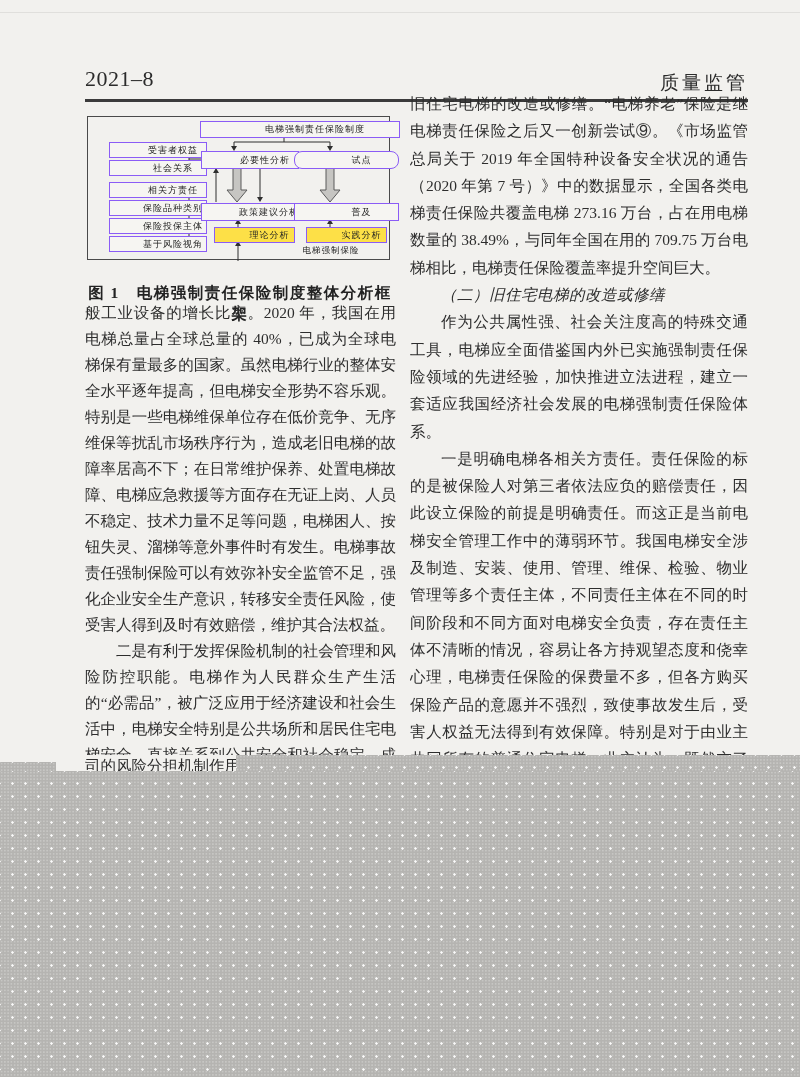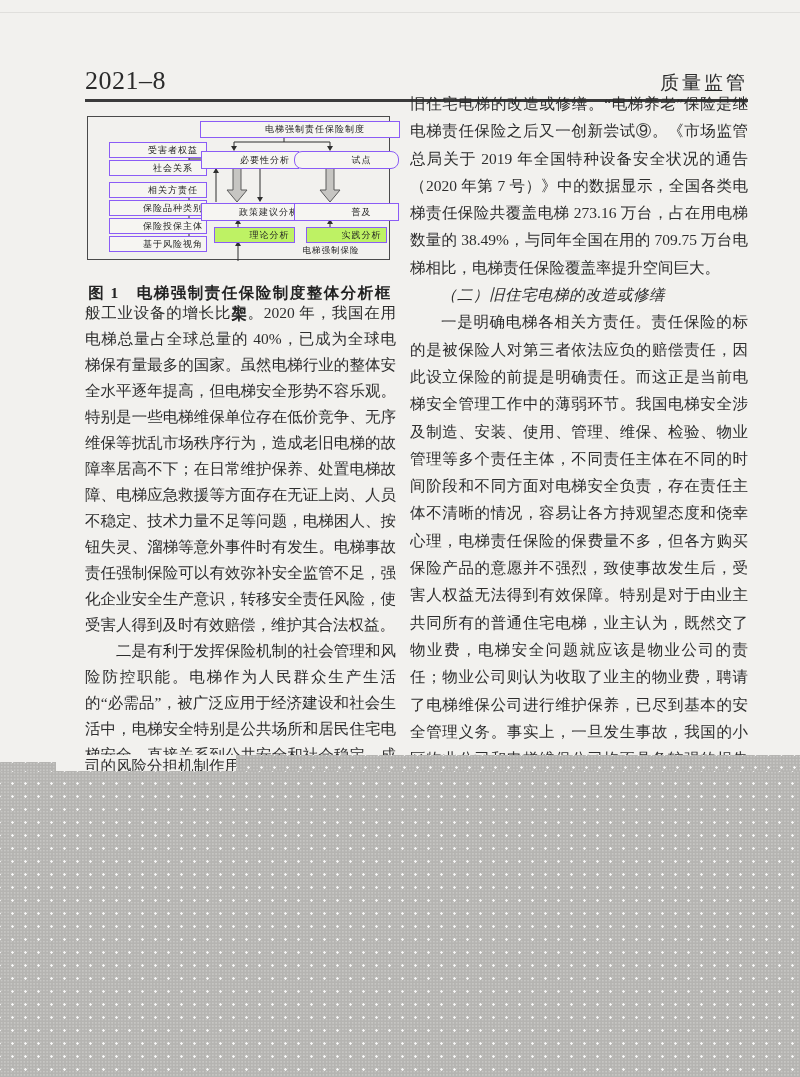--- a/index.html
+++ b/index.html
@@ -1,29 +1,29 @@
 <!DOCTYPE html>
 <html><head>
 <meta charset="utf-8">
 <style>
   html,body{margin:0;padding:0;}
   body{font-family:"Liberation Serif","DejaVu Serif",serif;background:#e9e8e6;}
   #page{position:relative;width:800px;height:1077px;background:#f2f1ee;overflow:hidden;color:#2d2d2d;}
   .scan-edge{position:absolute;left:0;top:12px;width:800px;height:1px;background:#e0dfdc;}
 
   
-  .issue{position:absolute;left:85px;top:66px;font-size:26px;letter-spacing:.5px;color:#2b2b2b;}
+  .issue{position:absolute;left:85px;top:66px;font-size:22px;letter-spacing:.5px;color:#2b2b2b;}
   .journal{position:absolute;right:52px;top:70px;font-size:19px;letter-spacing:3px;color:#2b2b2b;}
   .rule{position:absolute;left:85px;top:99px;width:663px;height:3px;background:#3b3b3b;}
 
   
   .fig{position:absolute;left:85px;top:115px;width:310px;height:163px;font-family:"Liberation Serif","DejaVu Serif",serif;}
   .frame{position:absolute;left:2px;top:1px;width:301px;height:142px;border:1px solid #4a4a4a;background:transparent;}
   .node{position:absolute;border:1px solid #8b5cf6;background:#f6f5f2;font-size:9px;line-height:1;display:flex;align-items:center;justify-content:center;letter-spacing:1px;color:#222;z-index:2;padding-left:30px;}
-  .node.gray{background:#bef264;}
+  .node.gray{background:#fde047;}
   .fig svg{position:absolute;left:0;top:0;z-index:1;}
   .fig-label{position:absolute;font-size:8.5px;letter-spacing:1px;color:#222;text-align:center;z-index:2;font-family:Liberation Mono, monospace;}
   .bar{position:absolute;left:0;top:146px;width:308px;height:16px;border:1px solid #4a4a4a;background:#d6d5d2;font-size:9px;letter-spacing:1.5px;display:flex;align-items:center;justify-content:center;color:#222;z-index:2;}
   .caption{position:absolute;left:85px;top:283px;width:310px;text-align:center;font-size:15.5px;font-weight:600;letter-spacing:1.5px;color:#222;}
 
   
   .col{position:absolute;text-align:justify;color:#2d2d2d;overflow:hidden;}
   .col p{margin:0;}
   .col .indent{text-indent:2em;}
   #left-col{left:85px;top:300px;width:311px;height:455px;font-size:15.5px;line-height:26px;}
@@ -114,19 +114,20 @@
 
   <div class="col" id="left-col">
     <p>般工业设备的增长比率。2020 年，我国在用电梯总量占全球总量的 40%，已成为全球电梯保有量最多的国家。虽然电梯行业的整体安全水平逐年提高，但电梯安全形势不容乐观。特别是一些电梯维保单位存在低价竞争、无序维保等扰乱市场秩序行为，造成老旧电梯的故障率居高不下；在日常维护保养、处置电梯故障、电梯应急救援等方面存在无证上岗、人员不稳定、技术力量不足等问题，电梯困人、按钮失灵、溜梯等意外事件时有发生。电梯事故责任强制保险可以有效弥补安全监管不足，强化企业安全生产意识，转移安全责任风险，使受害人得到及时有效赔偿，维护其合法权益。</p>
     <p class="indent">二是有利于发挥保险机制的社会管理和风险防控职能。电梯作为人民群众生产生活的“必需品”，被广泛应用于经济建设和社会生活中，电梯安全特别是公共场所和居民住宅电梯安全，直接关系到公共安全和社会稳定，成为社会治理的重要内容。电梯责任保险是运用市场化手段促进特种设备安全管理、缓和化解社会矛盾的有效方式，可以有效弥补现有电梯安全监管力量的不足。因此，各地区在原有特种设备监管的工作基础上，积极引入保险机制，充分发挥保险公</p>
   </div>
   <div class="partial-line"><span>司的风险分担机制作用。</span><span class="note-mark">⑩</span></div>
 
   <div class="col" id="right-col">
     <p>旧住宅电梯的改造或修缮。“电梯养老”保险是继电梯责任保险之后又一创新尝试⑨。《市场监管总局关于 2019 年全国特种设备安全状况的通告（2020 年第 7 号）》中的数据显示，全国各类电梯责任保险共覆盖电梯 273.16 万台，占在用电梯数量的 38.49%，与同年全国在用的 709.75 万台电梯相比，电梯责任保险覆盖率提升空间巨大。</p>
     <p class="subhead">（二）旧住宅电梯的改造或修缮</p>
+    <p class="indent">作为公共属性强、社会关注度高的特殊交通工具，电梯应全面借鉴国内外已实施强制责任保险领域的先进经验，加快推进立法进程，建立一套适应我国经济社会发展的电梯强制责任保险体系。</p>
     <p class="indent">一是明确电梯各相关方责任。责任保险的标的是被保险人对第三者依法应负的赔偿责任，因此设立保险的前提是明确责任。而这正是当前电梯安全管理工作中的薄弱环节。我国电梯安全涉及制造、安装、使用、管理、维保、检验、物业管理等多个责任主体，不同责任主体在不同的时间阶段和不同方面对电梯安全负责，存在责任主体不清晰的情况，容易让各方持观望态度和侥幸心理，电梯责任保险的保费量不多，但各方购买保险产品的意愿并不强烈，致使事故发生后，受害人权益无法得到有效保障。特别是对于由业主共同所有的普通住宅电梯，业主认为，既然交了物业费，电梯安全问题就应该是物业公司的责任；物业公司则认为收取了业主的物业费，聘请了电梯维保公司进行维护保养，已尽到基本的安全管理义务。事实上，一旦发生事故，我国的小区物业公司和电梯维保公司均不具备较强的损失赔偿能力，因为这些公司绝大多数属于中小企业。而完全由小区业主为在用电梯</p>
   </div>
 
   <div class="redacted" id="redact-right"></div>
   <div class="redacted" id="redact-left"></div>
   <div class="redacted" id="redact-main"></div>
 </div>
 
 </body></html>

